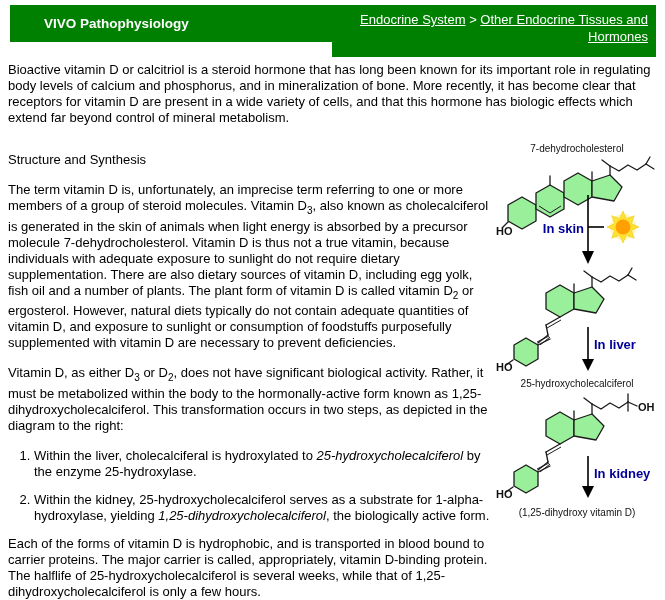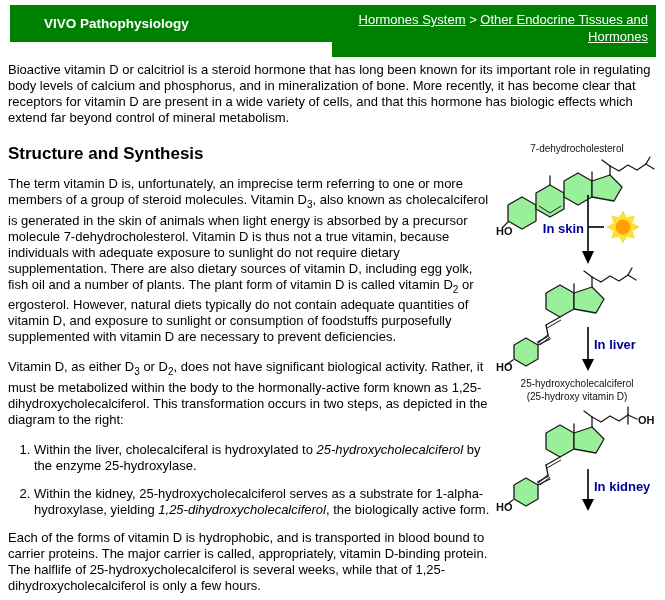--- a/index.html
+++ b/index.html
@@ -25,21 +25,21 @@
   }
   .bc-link{color:var(--link-white);text-decoration:underline;cursor:pointer;}
   .bc-sep{color:var(--link-white);text-decoration:none;}
   
   .content{position:absolute;left:8px;top:62px;width:650px;}
   h1.page-title{font-size:20px;line-height:24px;margin:0 0 14px 0;font-weight:bold;}
   p{margin:0 0 14px 0;}
   .row{display:flex;}
   .col-text{width:488px;}
   .col-diagram{width:162px;margin-top:2px;}
-  h2.section-heading{font-size:17px;line-height:16px;margin:6px 0 14px 0;font-weight:bold;}
+  h2.section-heading{font-size:13px;line-height:16px;margin:12px 0 14px 0;font-weight:normal;}
   ol.steps{margin:0 0 12px 0;padding-left:26px;}
   ol.steps li{margin:0 0 12px 0;}
   .seg-b{font-weight:normal;}
   .seg-i{font-style:italic;}
   sub{font-size:10px;}
   
   .dlabel{font-size:10px;line-height:13px;text-align:center;color:#111;}
   .dlabel.tight{margin:2px 0;}
   svg{display:block;}
   .ring{fill:var(--ring-green);stroke:#1a1a1a;stroke-width:1.3px;stroke-linejoin:round;}
@@ -53,21 +53,21 @@
   .organ-label{fill:var(--organ-blue);font:bold 13px "Liberation Sans",sans-serif;}
   .atom-label{fill:#111;font:bold 11px "Liberation Sans",sans-serif;}
 </style>
 </head>
 <body>
 
 <div class="header-bar">
   <div class="site-title">VIVO Pathophysiology</div>
 </div>
 <div class="header-right">
-  <span class="bc-link">Hormones System</span><span class="bc-sep"> &gt; </span><span class="bc-link">Other Endocrine Tissues and Hormones</span>
+  <span class="bc-link">Endocrine System</span><span class="bc-sep"> &gt; </span><span class="bc-link">Other Endocrine Tissues and Hormones</span>
 </div>
 
 <div class="content">
 
   <p><span>Bioactive vitamin D or calcitriol is a steroid hormone that has long been known for its important role in regulating body levels of calcium and phosphorus, and in mineralization of bone. More recently, it has become clear that receptors for vitamin D are present in a wide variety of cells, and that this hormone has biologic effects which extend far beyond control of mineral metabolism.</span></p>
 
   <div class="row">
     <div class="col-text">
       <h2 class="section-heading">Structure and Synthesis</h2>
       <p><span>The term vitamin D is, unfortunately, an imprecise term referring to one or more members of a group of steroid molecules. Vitamin D</span><sub>3</sub><span>, also known as </span><span class="seg-b">cholecalciferol</span><span> is generated in the skin of animals when light energy is absorbed by a precursor molecule 7-dehydrocholesterol. Vitamin D is thus not a true vitamin, because individuals with adequate exposure to sunlight do not require dietary supplementation. There are also dietary sources of vitamin D, including egg yolk, fish oil and a number of plants. The plant form of vitamin D is called vitamin D</span><sub>2</sub><span> or ergosterol. However, natural diets typically do not contain adequate quantities of vitamin D, and exposure to sunlight or consumption of foodstuffs purposefully supplemented with vitamin D are necessary to prevent deficiencies.</span></p>
@@ -139,21 +139,20 @@
         <text class="atom-label" x="0" y="104">HO</text>
         <g>
           <line class="arrow-line" x1="92" y1="60" x2="92" y2="92"></line>
           <polygon class="arrow-head" points="86,92 98,92 92,104"></polygon>
         </g>
         <text class="organ-label" x="98" y="82">In liver</text>
       </svg>
 
       <div class="dlabel tight">
         <div>25-hydroxycholecalciferol</div>
-        <div>(25-hydroxy vitamin D)</div>
       </div>
 
       <svg width="160" height="112" viewBox="0 0 160 112">
         <polygon class="ring" points="64,20 78,28 78,44 64,52 50,44 50,28"></polygon>
         <polygon class="ring" points="78,28 96,22 108,34 100,48 78,44"></polygon>
         <line class="bond" x1="78" y1="28" x2="78" y2="19"></line>
         <g>
           <line class="bond" x1="96" y1="22" x2="96" y2="12"></line>
           <line class="bond" x1="96" y1="12" x2="88" y2="6"></line>
           <polyline class="bond" points="96,12 105,17 114,11 123,16 132,10"></polyline>
@@ -175,17 +174,18 @@
         <line class="bond" x1="17" y1="95" x2="10" y2="100"></line>
         <text class="atom-label" x="0" y="106">HO</text>
         <g>
           <line class="arrow-line" x1="92" y1="64" x2="92" y2="94"></line>
           <polygon class="arrow-head" points="86,94 98,94 92,106"></polygon>
         </g>
         <text class="organ-label" x="98" y="86">In kidney</text>
       </svg>
 
       <div class="dlabel tight">
+        <div>(1,25-dihydroxy vitamin D)</div>
       </div>
 
     </div>
   </div>
 </div>
 
 </body></html>

